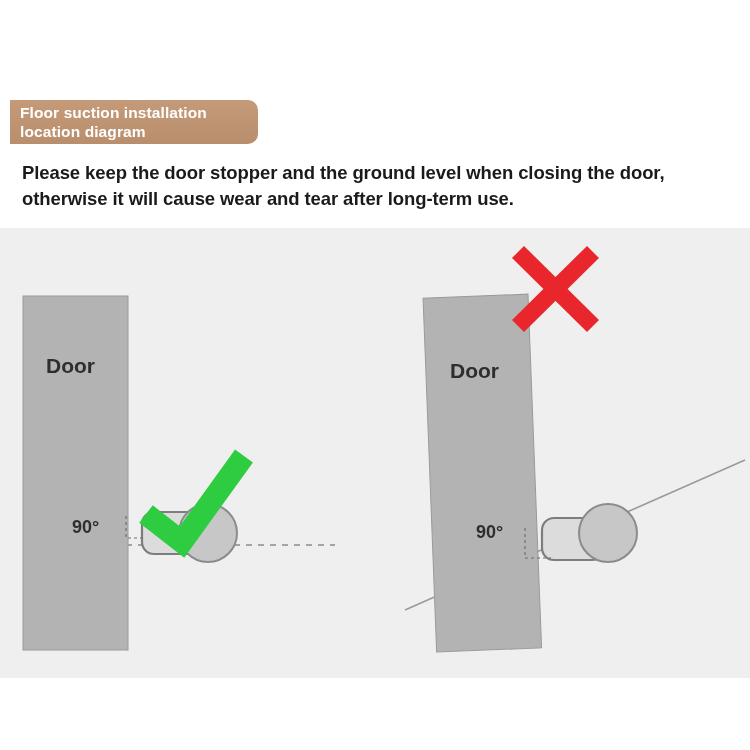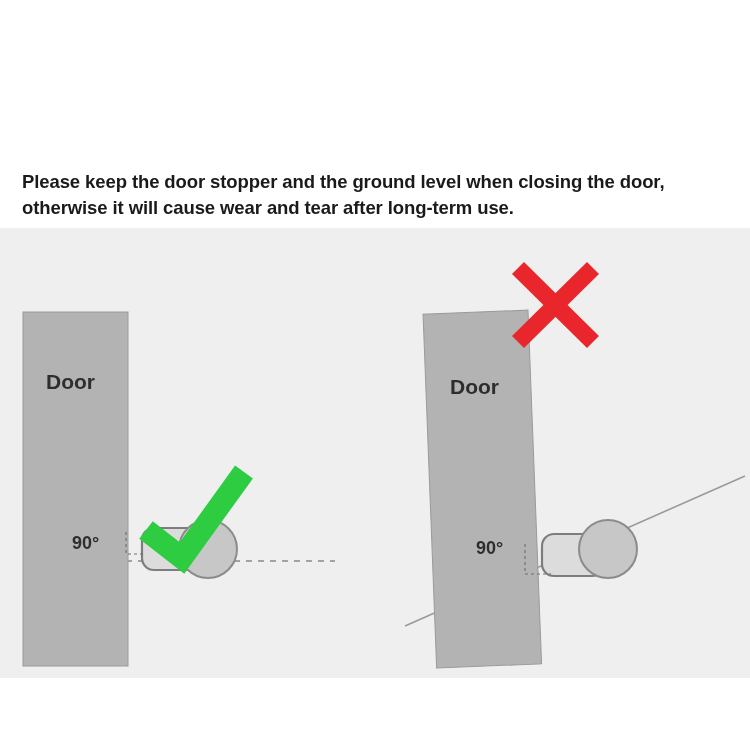--- a/index.html
+++ b/index.html
@@ -34,40 +34,40 @@
     font-size: 15.5px;
     font-weight: bold;
     line-height: 19px;
     letter-spacing: 0.1px;
     overflow: hidden;
   }
   
   .headline {
     position: absolute;
     left: 22px;
-    top: 169px;
+    top: 160px;
     width: 712px;
     color: #1a1a1a;
     font-size: 18.5px;
     font-weight: bold;
     line-height: 26px;
     letter-spacing: -0.1px;
   }
   
   .diagram {
     position: absolute;
     left: 0;
     top: 228px;
     width: 750px;
     height: 450px;
     background: #efefef;
   }
   .panel {
     position: absolute;
-    top: 16px;
+    top: 0;
     width: 375px;
     height: 450px;
   }
   .panel.left { left: 0; }
   .panel.right { left: 375px; }
   .diagram-svg {
     position: absolute;
     left: 0;
     top: 0;
   }
@@ -96,20 +96,24 @@
     width: 750px;
     height: 72px;
     background: #ffffff;
   }
 </style>
 </head>
 <body>
 
 <div id="page">
 
+  <div class="badge">
+    <div>Floor suction installation</div>
+    <div>location diagram</div>
+  </div>
 
   <div class="headline">Please keep the door stopper and the ground level when closing the door, otherwise it will cause wear and tear after long-term use.</div>
 
   <div class="diagram">
 
     <div class="panel left">
       <svg class="diagram-svg" width="375" height="450" viewBox="0 0 375 450">
 
         <line x1="42" y1="317" x2="335" y2="317" stroke="#8a8a8a" stroke-width="1.6" stroke-dasharray="6 6"></line>
 

